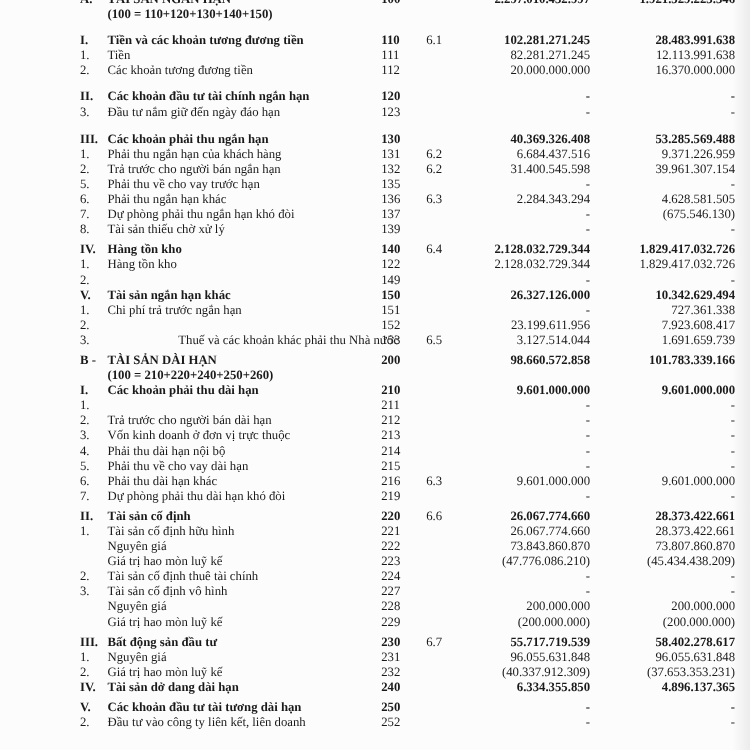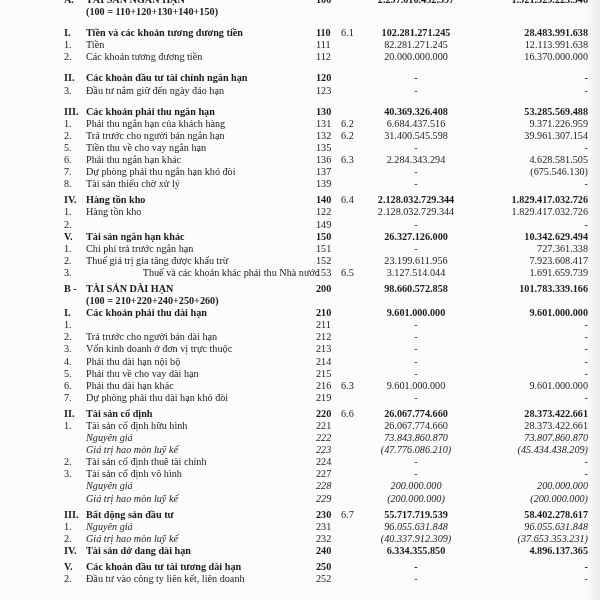--- a/index.html
+++ b/index.html
@@ -14,26 +14,26 @@
       position: absolute; left: 0; top: -6px; width: 600px;
     }
     .row {
       position: relative; height: 12.1px; font-size: 10.2px; line-height: 12px;
       white-space: nowrap;
     }
     .row.gap-before { margin-top: 4px; }
     .row.gap-big { margin-top: 9px; }
     .num { position: absolute; left: 64px; }
     .label { position: absolute; left: 86px; text-align: center; }
-    .code { position: absolute; left: 316px; width: 26px; }
+    .code { position: absolute; left: 305px; width: 26px; }
     .note { position: absolute; left: 341px; }
-    .v-cur { position: absolute; left: 360px; width: 112px; text-align: center; }
+    .v-cur { position: absolute; left: 360px; width: 112px; text-align: right; }
     .v-prev { position: absolute; left: 470px; width: 118px; text-align: right; }
     .bold { font-weight: bold; }
-    .italic { font-style: italic; }
+    .italic { }
     .label.truncate { width: 218px; overflow: hidden; margin-left: 36px; }
     .shade {
       position: absolute; right: 0; top: 0; width: 14px; height: 600px;
       background: linear-gradient(to right, rgba(240,240,240,0), rgba(225,225,225,0.6));
     }
   </style>
 </head>
 <body>
 
 <div class="sheet" id="sheet">
@@ -112,21 +112,21 @@
     <div class="row">
       <span class="num">2.</span>
       <span class="label">Trả trước cho người bán ngắn hạn</span>
       <span class="code">132</span>
       <span class="note">6.2</span>
       <span class="v-cur">31.400.545.598</span>
       <span class="v-prev">39.961.307.154</span>
     </div>
     <div class="row">
       <span class="num">5.</span>
-      <span class="label">Tiền thu về cho vay ngắn hạn</span>
+      <span class="label">Phải thu về cho vay trước hạn</span>
       <span class="code">135</span>
       <span class="note"></span>
       <span class="v-cur">-</span>
       <span class="v-prev">-</span>
     </div>
     <div class="row">
       <span class="num">6.</span>
       <span class="label">Phải thu ngắn hạn khác</span>
       <span class="code">136</span>
       <span class="note">6.3</span>
@@ -183,21 +183,20 @@
     <div class="row">
       <span class="num">1.</span>
       <span class="label">Chi  phí trả trước ngắn hạn</span>
       <span class="code">151</span>
       <span class="note"></span>
       <span class="v-cur">-</span>
       <span class="v-prev">727.361.338</span>
     </div>
     <div class="row">
       <span class="num">2.</span>
-      <span class="label">Thuế giá trị gia tăng được khấu trừ</span>
       <span class="code">152</span>
       <span class="note"></span>
       <span class="v-cur">23.199.611.956</span>
       <span class="v-prev">7.923.608.417</span>
     </div>
     <div class="row">
       <span class="num">3.</span>
       <span class="label truncate">Thuế và các khoản khác phải thu Nhà nước</span>
       <span class="code">153</span>
       <span class="note">6.5</span>

